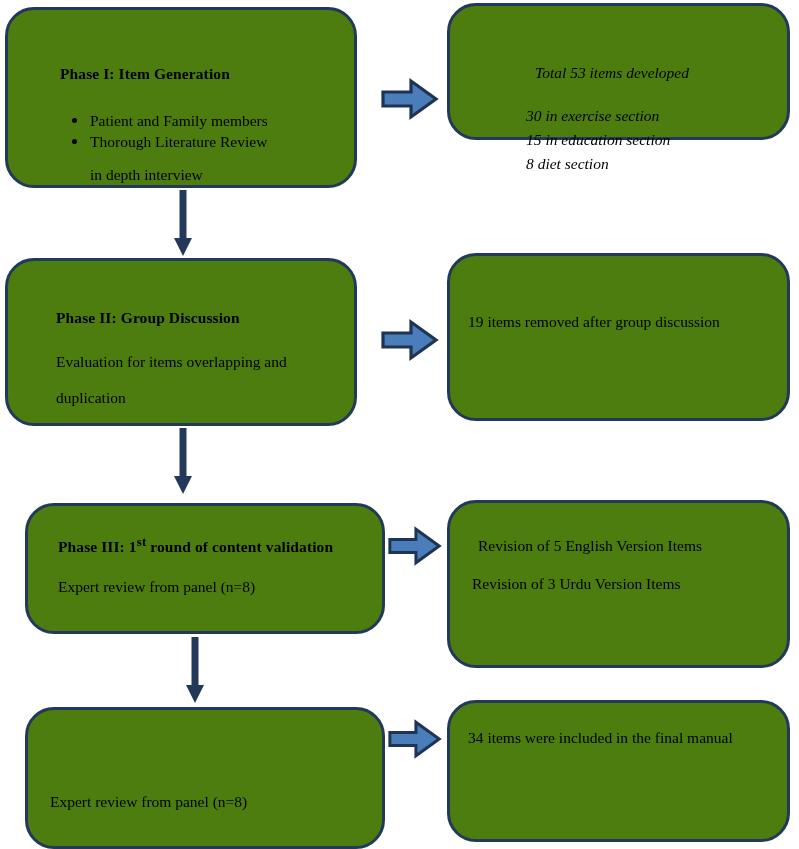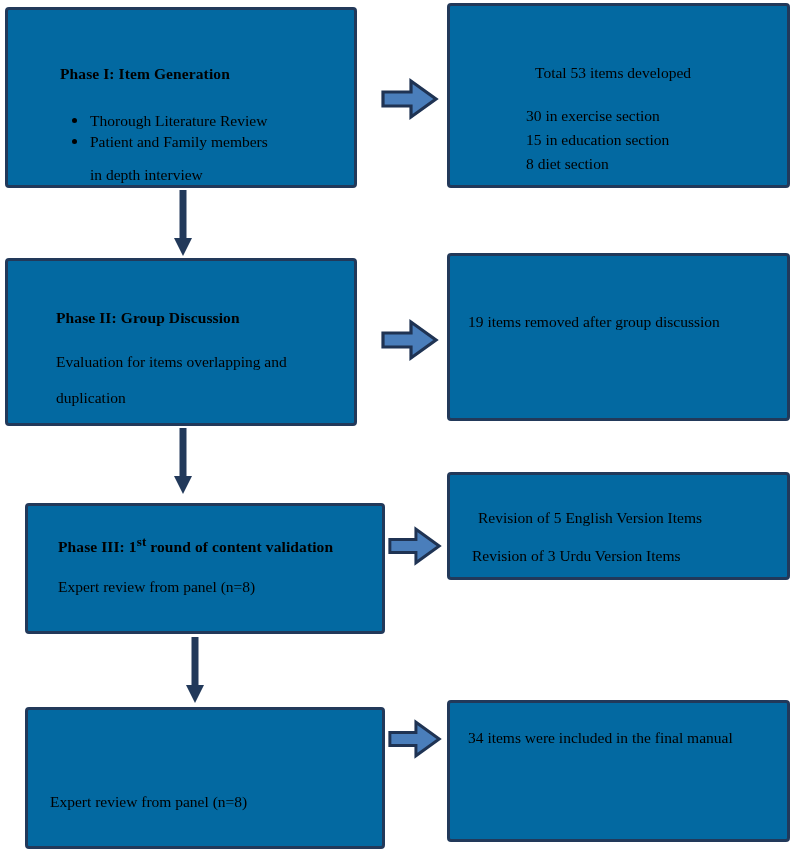--- a/index.html
+++ b/index.html
@@ -12,22 +12,22 @@
     overflow: hidden;
     font-family: "Liberation Serif", "DejaVu Serif", serif;
     color: #000000;
   }
   #canvas { position: absolute; inset: 0; }
 
   .node {
     position: absolute;
     box-sizing: border-box;
     border: 3px solid #22395a;
-    border-radius: 4px;
-    background: #0369a1;
+    border-radius: 29px;
+    background: #4d7c0f;
   }
   .node-inner {
     position: absolute;
     left: 0; right: 0; top: 0; bottom: 0;
     padding: 0;
   }
 
   .heading {
     position: absolute;
     font-weight: bold;
@@ -82,32 +82,32 @@
 <body>
 
 <div id="canvas">
 
   <div class="node" style="left:5px; top:7px; width:352px; height:181px;">
     <div class="node-inner">
       <div class="heading" style="left:52px; top:55px;">
         <span>Phase I: Item Generation</span>
       </div>
       <ul class="bullets" style="left:62px; top:100px;">
+        <li class="has-dot">Patient and Family members</li>
         <li class="has-dot">Thorough Literature Review</li>
-        <li class="has-dot">Patient and Family members</li>
         <li class="cont">in depth interview</li>
       </ul>
     </div>
   </div>
 
   <svg class="arrow-right" style="left:381px; top:77px;" width="58" height="44" viewBox="0 0 58 44">
     <path d="M2 15 L30 15 L30 4 L55 22 L30 40 L30 29 L2 29 Z" fill="#4a7ebb" stroke="#1f3353" stroke-width="3.2" stroke-linejoin="miter"></path>
   </svg>
 
-  <div class="node" style="left:447px; top:3px; width:343px; height:185px;">
+  <div class="node" style="left:447px; top:3px; width:343px; height:137px;font-style:italic;">
     <div class="node-inner">
       <div class="outcome-line" style="left:85px; top:58px;">Total 53 items developed</div>
       <div class="outcome-line" style="left:76px; top:101px;">30 in exercise section</div>
       <div class="outcome-line" style="left:76px; top:125px;">15 in education section</div>
       <div class="outcome-line" style="left:76px; top:149px;"> 8 diet section</div>
     </div>
   </div>
 
   <svg class="arrow-down" style="left:168px; top:190px;" width="30" height="68" viewBox="0 0 30 68">
     <path d="M15 0 L15 52" stroke="#22395a" stroke-width="7" fill="none"></path>
@@ -145,21 +145,21 @@
         <span>Phase III: 1</span><sup>st</sup><span> round of content validation</span>
       </div>
       <div class="bodyline" style="left:30px; top:72px;">Expert review from panel (n=8)</div>
     </div>
   </div>
 
   <svg class="arrow-right" style="left:388px; top:525px;" width="54" height="42" viewBox="0 0 58 44">
     <path d="M2 15 L30 15 L30 4 L55 22 L30 40 L30 29 L2 29 Z" fill="#4a7ebb" stroke="#1f3353" stroke-width="3.2" stroke-linejoin="miter"></path>
   </svg>
 
-  <div class="node" style="left:447px; top:472px; width:343px; height:108px;">
+  <div class="node" style="left:447px; top:500px; width:343px; height:168px;">
     <div class="node-inner">
       <div class="outcome-line" style="left:28px; top:34px;">Revision of 5 English Version Items</div>
       <div class="outcome-line" style="left:22px; top:72px;">Revision of 3 Urdu Version Items</div>
     </div>
   </div>
 
   <svg class="arrow-down" style="left:180px; top:637px;" width="30" height="68" viewBox="0 0 30 68">
     <path d="M15 0 L15 52" stroke="#22395a" stroke-width="7" fill="none"></path>
     <path d="M15 66 L6 48 L24 48 Z" fill="#22395a"></path>
   </svg>

